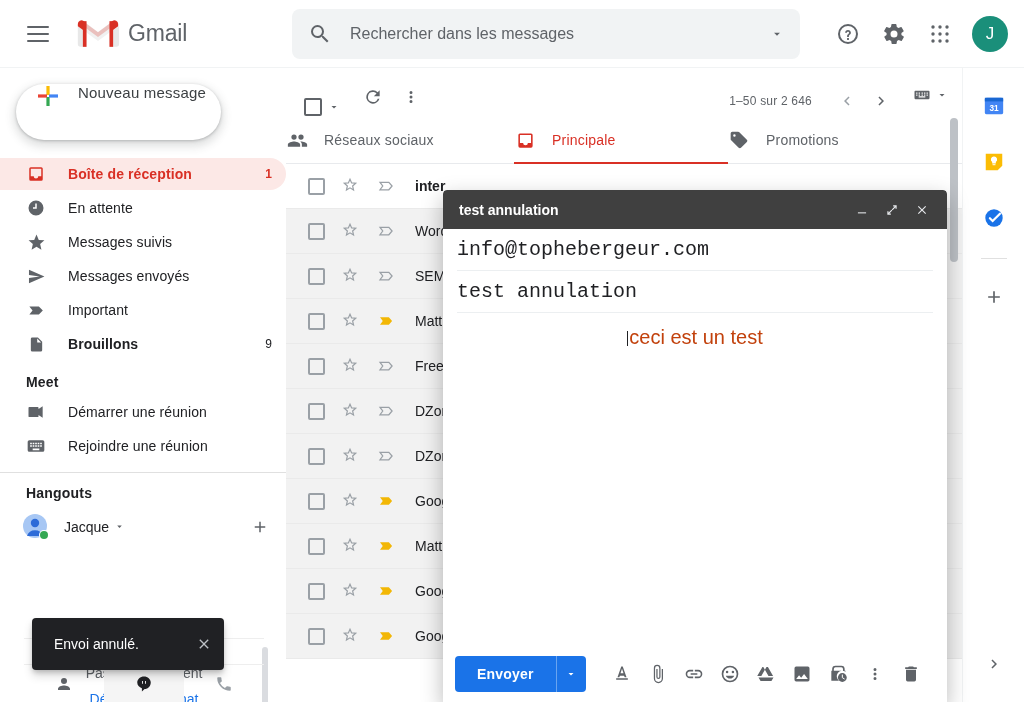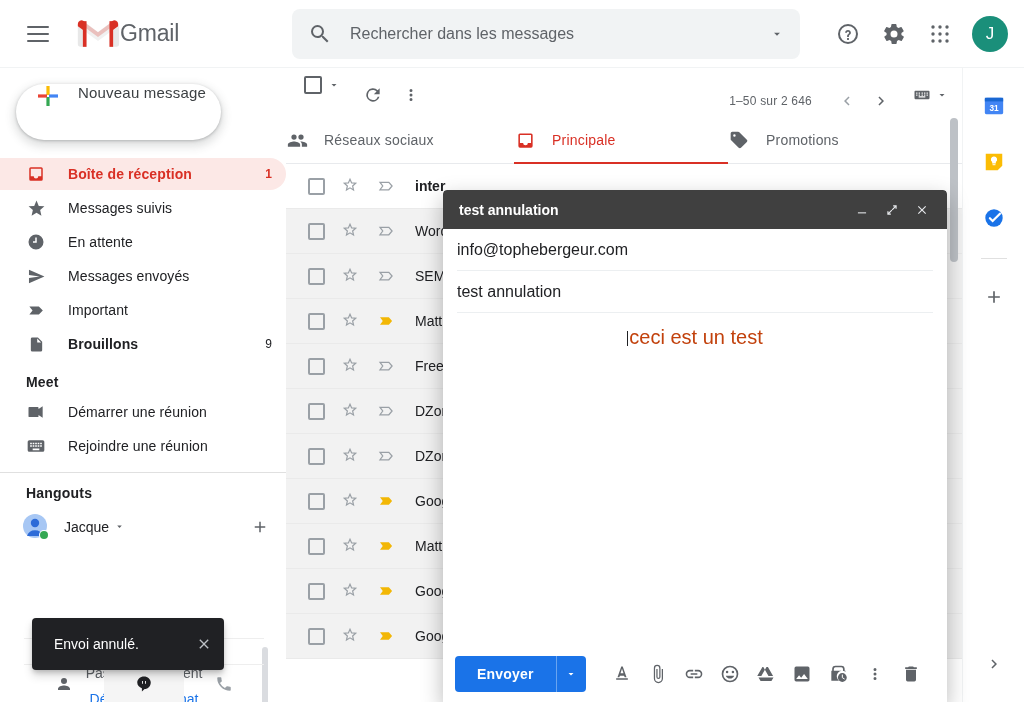--- a/index.html
+++ b/index.html
@@ -22,21 +22,21 @@
   }
   .hamburger {
     width: 48px; height: 48px; margin-left: 14px;
     display: flex; flex-direction: column; justify-content: center;
     align-items: center; gap: 5px; cursor: pointer; border-radius: 50%;
   }
   .hamburger span { display:block; width: 22px; height: 2px; background: #5f6368; border-radius: 1px;}
   .brand { display: flex; align-items: center; margin-left: 14px; }
   .gmail-m { width: 44px; height: 34px; }
   .brand-text {
-    font-size: 23px; color: #5f6368; margin-left: 0; letter-spacing: -0.2px;
+    font-size: 23px; color: #5f6368; margin-left: 8px; letter-spacing: -0.2px;
     font-family: "Liberation Sans", sans-serif;
   }
   .search-wrap {
     position: absolute; left: 292px; top: 9px;
     width: 508px; height: 50px;
     background: #f1f3f4; border-radius: 8px;
     display: flex; align-items: center;
   }
   .search-icon { margin-left: 16px; width: 24px; height: 24px; flex: none; }
   .search-input {
@@ -115,21 +115,21 @@
     z-index: 60;
   }
   .snack-text { color: #fff; font-size: 14px; margin-left: 22px; flex: 1;}
   .snack-x { width: 40px; display: flex; align-items: center; justify-content: center; cursor: pointer;}
 
   
   .main {
     position: absolute; left: 286px; top: 68px; width: 676px; height: 634px;
     background: #fff; overflow: hidden;
   }
-  .list-toolbar { height: 48px; display: flex; align-items: flex-start; position: relative; padding-top: 8px;}
+  .list-toolbar { height: 48px; display: flex; align-items: flex-end; position: relative; padding-top: 8px;}
   .tb-check { display: flex; align-items: center; margin-left: 18px; cursor: pointer;}
   .cbox { width: 18px; height: 18px; border: 2px solid #5f6368; border-radius: 2px;}
   .tb-ico { width: 38px; height: 38px; display: flex; align-items: center; justify-content: center; cursor: pointer; border-radius: 50%;}
   .pager { position: absolute; right: 64px; top: 16px; display: flex; align-items: center;}
   .pager-text { font-size: 12px; color: #5f6368; margin-right: 18px; letter-spacing: .2px;}
   .pg-arrow { width: 34px; height: 34px; display: flex; align-items: center; justify-content: center; cursor: pointer; }
   .kbd-btn { position: absolute; right: 14px; top: 17px; display: flex; align-items: center; cursor: pointer;}
 
   .tabs { height: 48px; display: flex; position: relative; border-bottom: 1px solid #e8eaed; }
   .tab { display: flex; align-items: center; cursor: pointer; position: relative; height: 48px;}
@@ -169,22 +169,22 @@
     height: 39px; background: #404040; display: flex; align-items: center;
     border-radius: 4px 4px 0 0; cursor: move;
   }
   .cmp-title { color: #fff; font-size: 14px; font-weight: bold; margin-left: 16px; flex: 1;}
   .cmp-hbtn { width: 30px; height: 39px; display: flex; align-items: center; justify-content: center; cursor: pointer;}
   .cmp-field {
     height: 42px; display: flex; align-items: center; border-bottom: 1px solid #eceff1;
     margin: 0 14px;
   }
   .cmp-field input {
-    border: 0; outline: 0; width: 100%; font-size: 16px; color: #202124;
-    background: transparent; font-family: Liberation Sans, sans-serif;
+    border: 0; outline: 0; width: 100%; font-size: 20px; color: #202124;
+    background: transparent; font-family: Liberation Mono, monospace;
   }
   .cmp-body { flex: 1; padding: 14px 14px 0 14px; position: relative; }
   .cmp-body-text { font-size: 20px; color: #c2410c; line-height: 20px; position: relative; text-align: center;}
   .caret {
     display: inline-block; width: 1px; height: 15px; background: #202124;
     vertical-align: -2px; margin-right: 1px;
   }
   .cmp-foot { height: 56px; display: flex; align-items: center; padding: 0 12px; }
   .send-group { display: flex; height: 36px; border-radius: 4px; overflow: hidden; }
   .send-btn {
@@ -299,35 +299,35 @@
           <svg width="18" height="18" viewBox="0 0 24 24">
               <path fill="#d93025" d="M19 3H5a2 2 0 00-2 2v14a2 2 0 002 2h14a2 2 0 002-2V5a2 2 0 00-2-2zm0 12h-4a3 3 0 01-6 0H5V5h14v10z"></path>
             </svg>
         </span>
         <span class="nv-label">Boîte de réception</span>
         <span class="nv-count">1</span>
       </div>
 
       <div class="nav-item">
         <span class="nv-ico">
+          <svg width="18" height="18" viewBox="0 0 24 24">
+              <path fill="#5f6368" d="M12 2a10 10 0 100 20 10 10 0 000-20zm1 11h-5V11h3V6h2v7z"></path>
+            </svg>
+        </span>
+        <span class="nv-label">En attente</span>
+        <span class="nv-count"></span>
+      </div>
+
+      <div class="nav-item">
+        <span class="nv-ico">
           <svg width="19" height="19" viewBox="0 0 24 24">
               <path fill="#5f6368" d="M12 17.3l6.2 3.7-1.6-7 5.4-4.7-7.1-.6L12 2 9.1 8.7 2 9.3l5.4 4.7-1.6 7z"></path>
             </svg>
         </span>
         <span class="nv-label">Messages suivis</span>
-        <span class="nv-count"></span>
-      </div>
-
-      <div class="nav-item">
-        <span class="nv-ico">
-          <svg width="18" height="18" viewBox="0 0 24 24">
-              <path fill="#5f6368" d="M12 2a10 10 0 100 20 10 10 0 000-20zm1 11h-5V11h3V6h2v7z"></path>
-            </svg>
-        </span>
-        <span class="nv-label">En attente</span>
         <span class="nv-count"></span>
       </div>
 
       <div class="nav-item">
         <span class="nv-ico">
           <svg width="19" height="19" viewBox="0 0 24 24">
               <path fill="#5f6368" d="M2.5 20.5L22 12 2.5 3.5v6.6L16 12 2.5 13.9v6.6z"></path>
             </svg>
         </span>
         <span class="nv-label">Messages envoyés</span>

